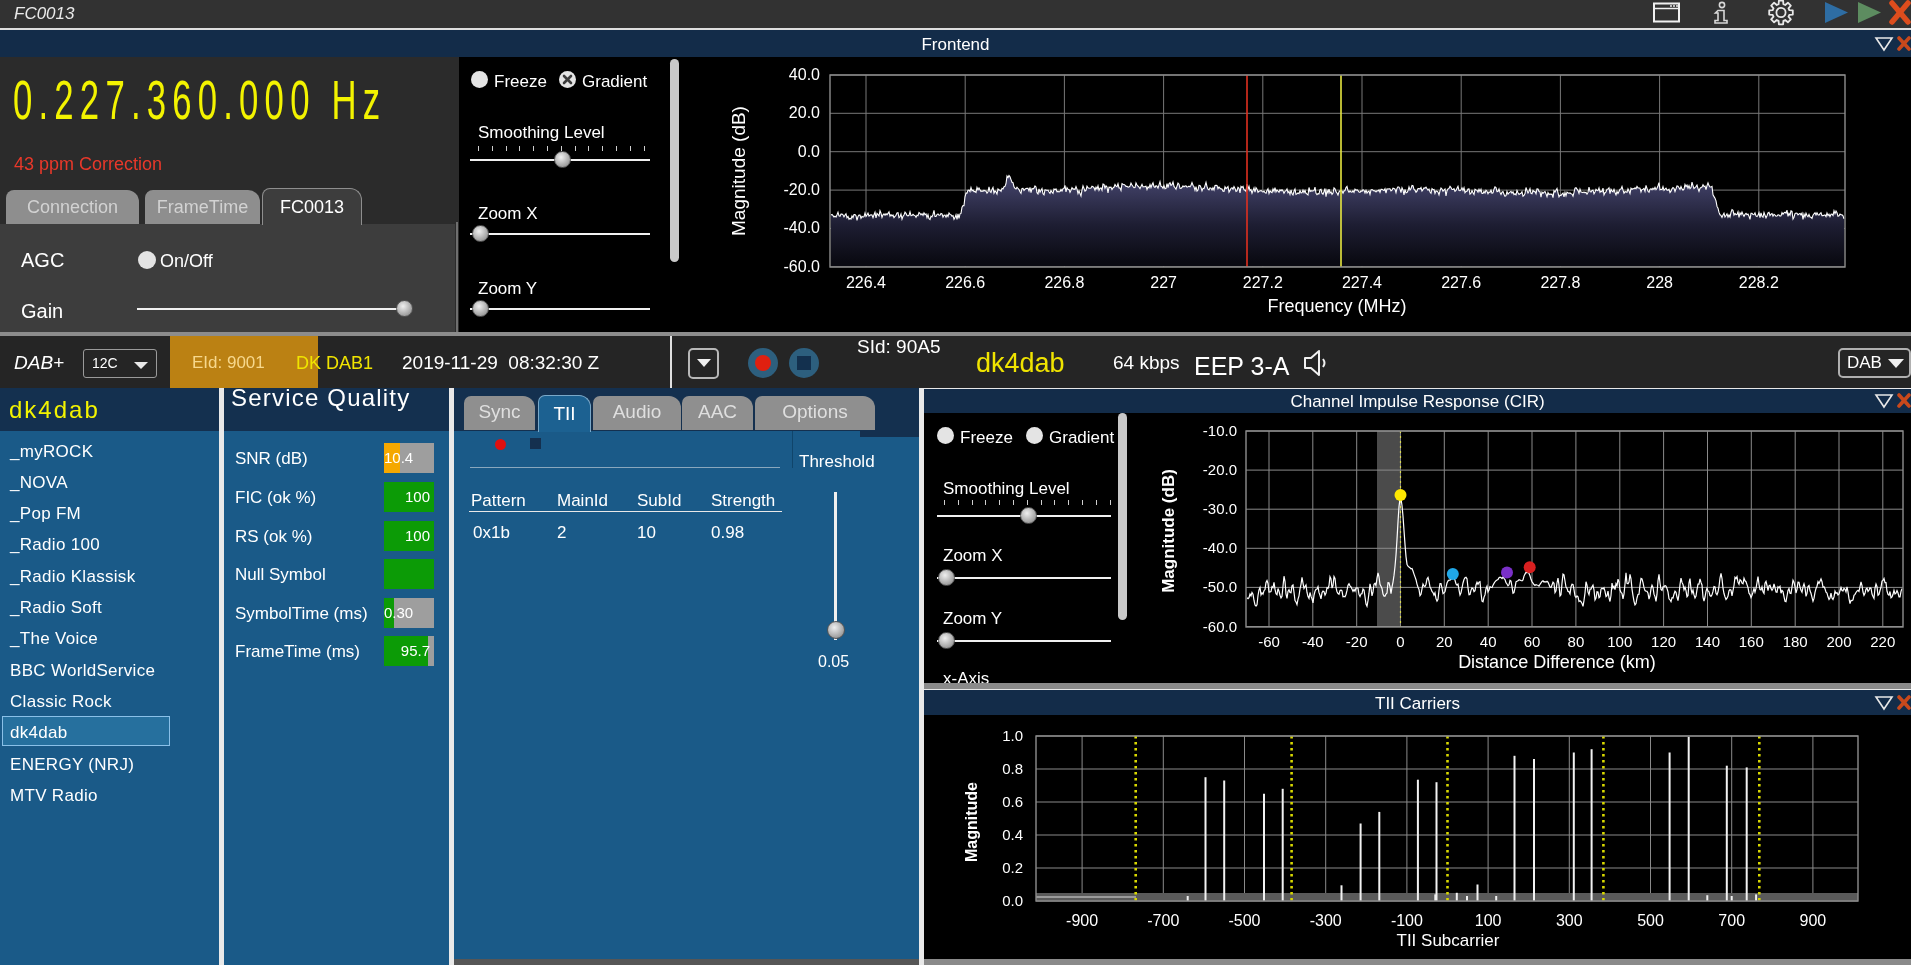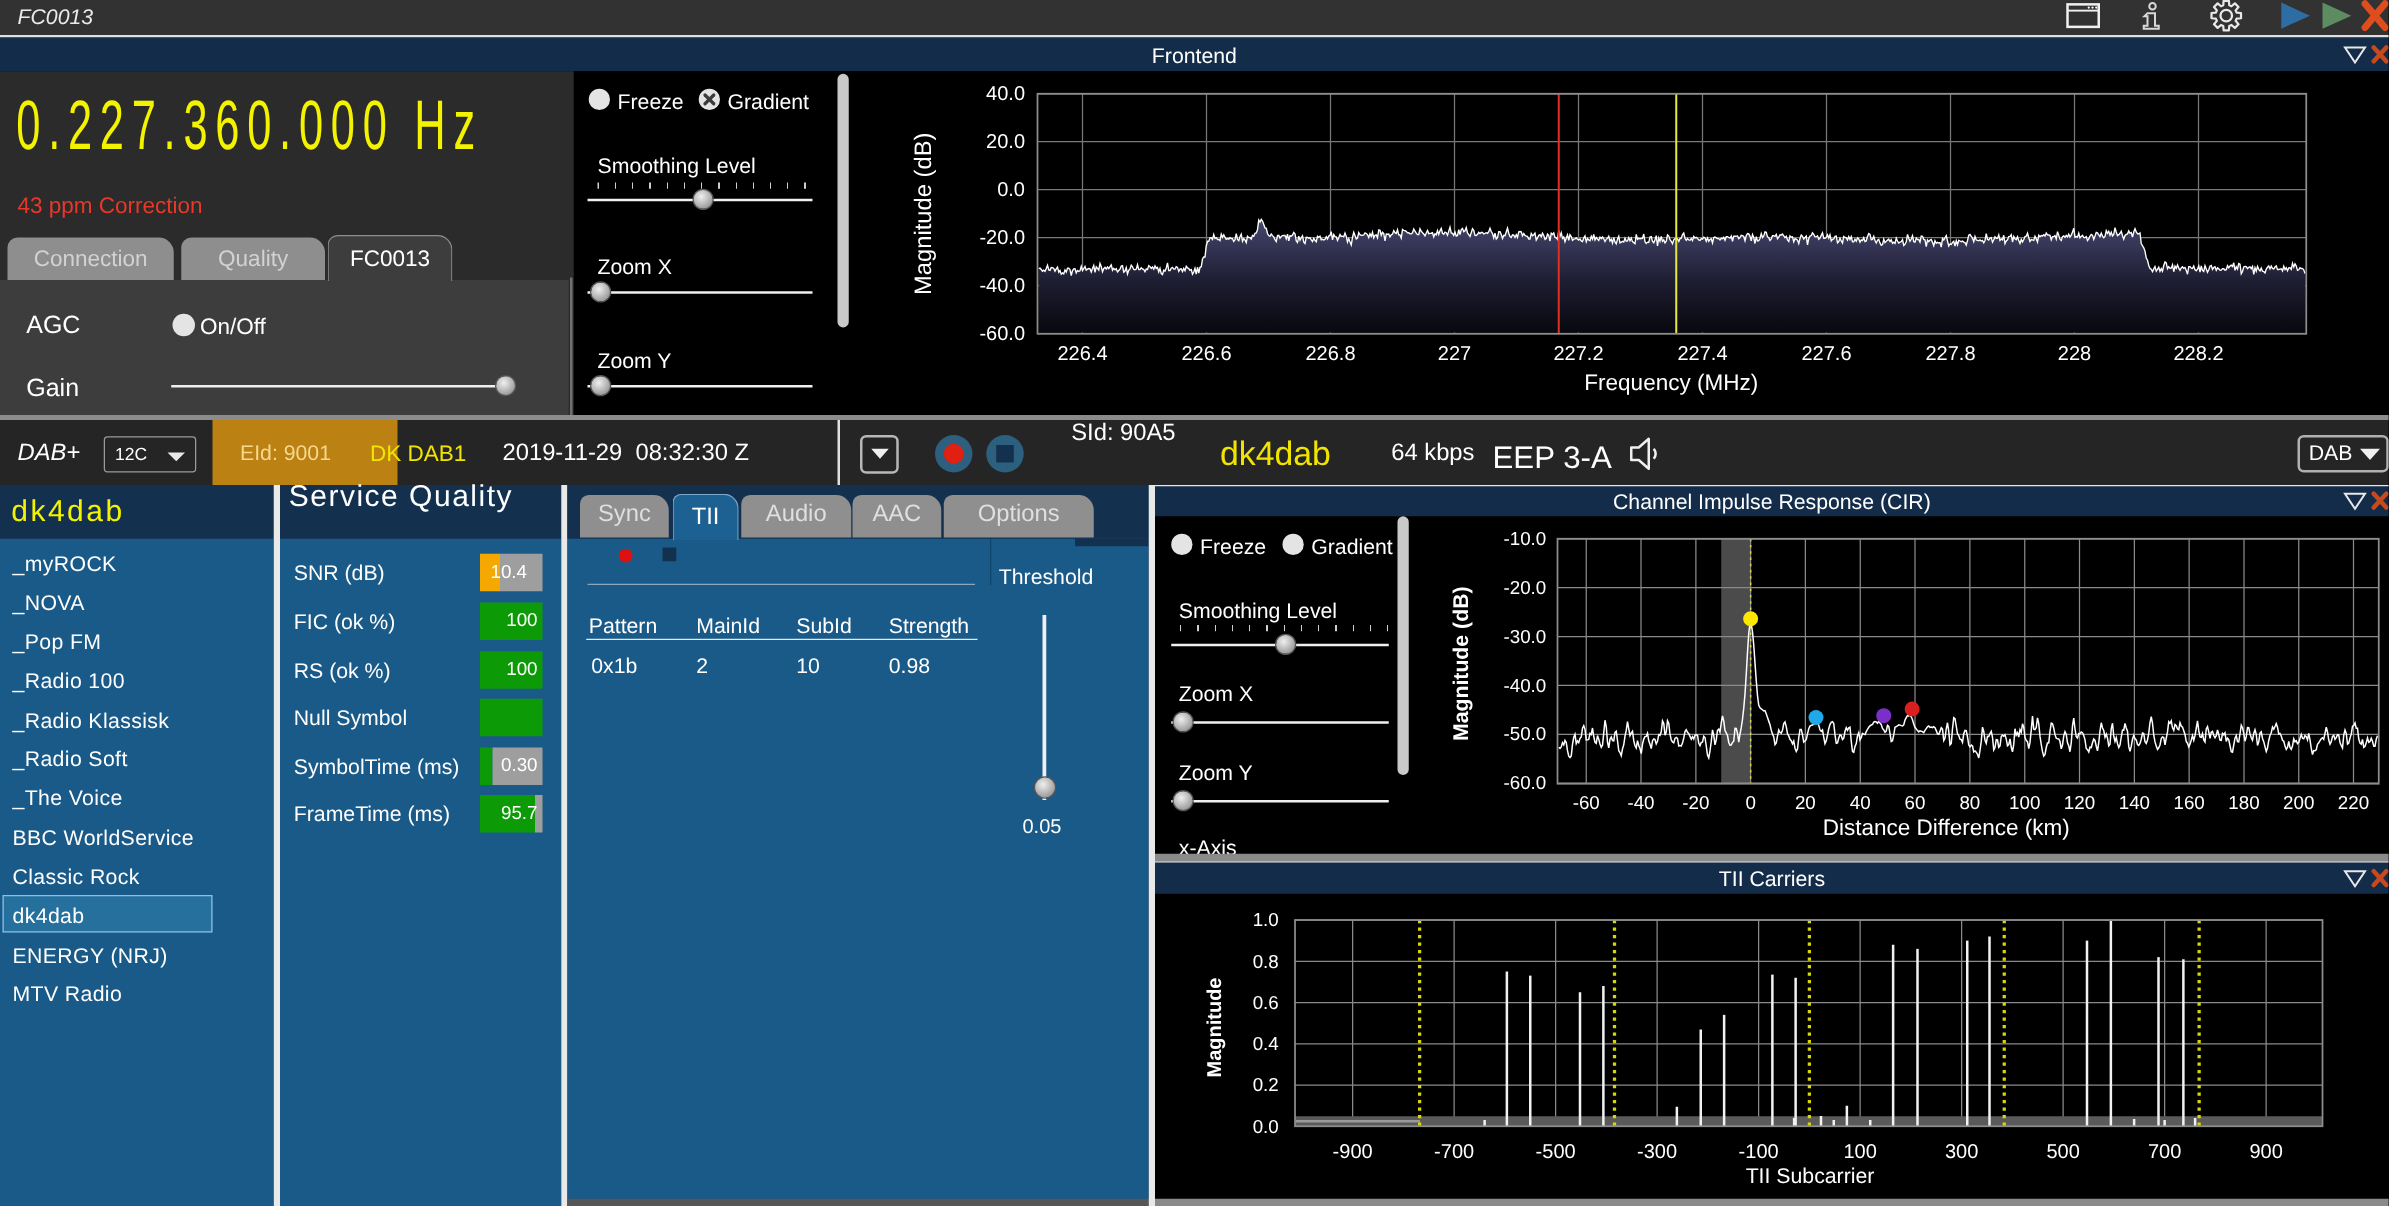--- a/index.html
+++ b/index.html
@@ -54,21 +54,21 @@
 <line x1="31" y1="3" x2="41" y2="14"></line>
       <line x1="41" y1="3" x2="31" y2="14"></line>
 </g>
 </svg>
 
 <div class="abs" style="left:0;top:57px;width:460px;height:275px;background:#2b2b2b"></div>
 <div class="txt" style="left:13px;top:67px;font-size:56px;letter-spacing:10px;color:#f3f300;transform:scaleX(0.62);transform-origin:0 50%">0.227.360.000 Hz</div>
 <div class="txt" style="left:14px;top:154px;font-size:18px;color:#e8382a">43 ppm Correction</div>
 
 <div class="abs" style="left:6px;top:190px;width:133px;height:34px;background:#8e8e8e;border-radius:8px 12px 0 0;color:#d2d2d2;font-size:18px;text-align:center;line-height:34px">Connection</div>
-<div class="abs" style="left:145px;top:190px;width:115px;height:34px;background:#8e8e8e;border-radius:8px 12px 0 0;color:#d2d2d2;font-size:18px;text-align:center;line-height:34px">Quality</div>
+<div class="abs" style="left:145px;top:190px;width:115px;height:34px;background:#8e8e8e;border-radius:8px 12px 0 0;color:#d2d2d2;font-size:18px;text-align:center;line-height:34px">FrameTime</div>
 <div class="abs" style="left:0;top:224px;width:455px;height:108px;background:#3d3d3d"></div>
 <div class="abs" style="left:262px;top:188px;width:100px;height:37px;background:#3d3d3d;border:1px solid #8e8e8e;border-bottom:none;border-radius:8px 12px 0 0;color:#fff;font-size:18px;text-align:center;line-height:36px;box-sizing:border-box">FC0013</div>
 <div class="txt" style="left:21px;top:249px;font-size:20px">AGC</div>
 <div class="radio" style="left:138px;top:251px;width:18px;height:18px"></div>
 <div class="txt" style="left:160px;top:251px;font-size:18px">On/Off</div>
 <div class="txt" style="left:21px;top:300px;font-size:20px">Gain</div>
 <div class="sltrack" style="left:137px;top:308px;width:268px"></div>
 <div class="knob" style="left:396px;top:300px"></div>
 <div class="abs" style="left:456px;top:222px;width:2px;height:110px;background:#6f6f6f"></div>
 
@@ -333,33 +333,33 @@
 <div class="svc" style="top:785.8px">MTV Radio</div>
 
 <div class="seplt" style="left:219px"></div>
 
 <div class="abs" style="left:224px;top:388px;width:225px;height:577px;background:#1a5a88"></div>
 <div class="abs" style="left:224px;top:388px;width:225px;height:43px;background:#14304f"></div>
 <div class="txt" style="left:231px;top:384px;font-size:24px;letter-spacing:1.2px">Service Quality</div>
 <div class="sqlabel" style="top:449px">SNR (dB)</div>
 <div class="abs" style="left:384px;top:443px;width:16px;height:30px;background:#f5a800"></div>
 <div class="abs" style="left:400px;top:443px;width:34px;height:30px;background:#9e9e9e"></div>
-<div class="abs" style="left:384px;top:443px;width:46px;height:30px;color:#fff;font-size:15px;text-align:center;line-height:30px">10.4</div>
+<div class="abs" style="left:384px;top:443px;width:46px;height:30px;color:#fff;font-size:15px;text-align:left;line-height:30px">10.4</div>
 <div class="sqlabel" style="top:488px">FIC (ok %)</div>
 <div class="abs" style="left:384px;top:482px;width:50px;height:30px;background:#0c9b06"></div>
 <div class="abs" style="left:384px;top:482px;width:46px;height:30px;color:#fff;font-size:15px;text-align:right;line-height:30px">100</div>
 <div class="sqlabel" style="top:527px">RS (ok %)</div>
 <div class="abs" style="left:384px;top:521px;width:50px;height:30px;background:#0c9b06"></div>
 <div class="abs" style="left:384px;top:521px;width:46px;height:30px;color:#fff;font-size:15px;text-align:right;line-height:30px">100</div>
 <div class="sqlabel" style="top:565px">Null Symbol</div>
 <div class="abs" style="left:384px;top:559px;width:50px;height:30px;background:#0c9b06"></div>
 <div class="sqlabel" style="top:604px">SymbolTime (ms)</div>
 <div class="abs" style="left:384px;top:598px;width:10px;height:30px;background:#0c9b06"></div>
 <div class="abs" style="left:394px;top:598px;width:40px;height:30px;background:#9e9e9e"></div>
-<div class="abs" style="left:384px;top:598px;width:46px;height:30px;color:#fff;font-size:15px;text-align:right;line-height:30px">0.30</div>
+<div class="abs" style="left:384px;top:598px;width:46px;height:30px;color:#fff;font-size:15px;text-align:left;line-height:30px">0.30</div>
 <div class="sqlabel" style="top:642px">FrameTime (ms)</div>
 <div class="abs" style="left:384px;top:636px;width:44px;height:30px;background:#0c9b06"></div>
 <div class="abs" style="left:428px;top:636px;width:6px;height:30px;background:#9e9e9e"></div>
 <div class="abs" style="left:384px;top:636px;width:46px;height:30px;color:#fff;font-size:15px;text-align:right;line-height:30px">95.7</div>
 
 <div class="seplt" style="left:449px"></div>
 
 <div class="abs" style="left:454px;top:388px;width:465px;height:577px;background:#1a5a88"></div>
 <div class="abs" style="left:454px;top:388px;width:465px;height:43px;background:#14304f"></div>
 <div class="abs" style="left:860px;top:431px;width:59px;height:6px;background:#14304f"></div>

